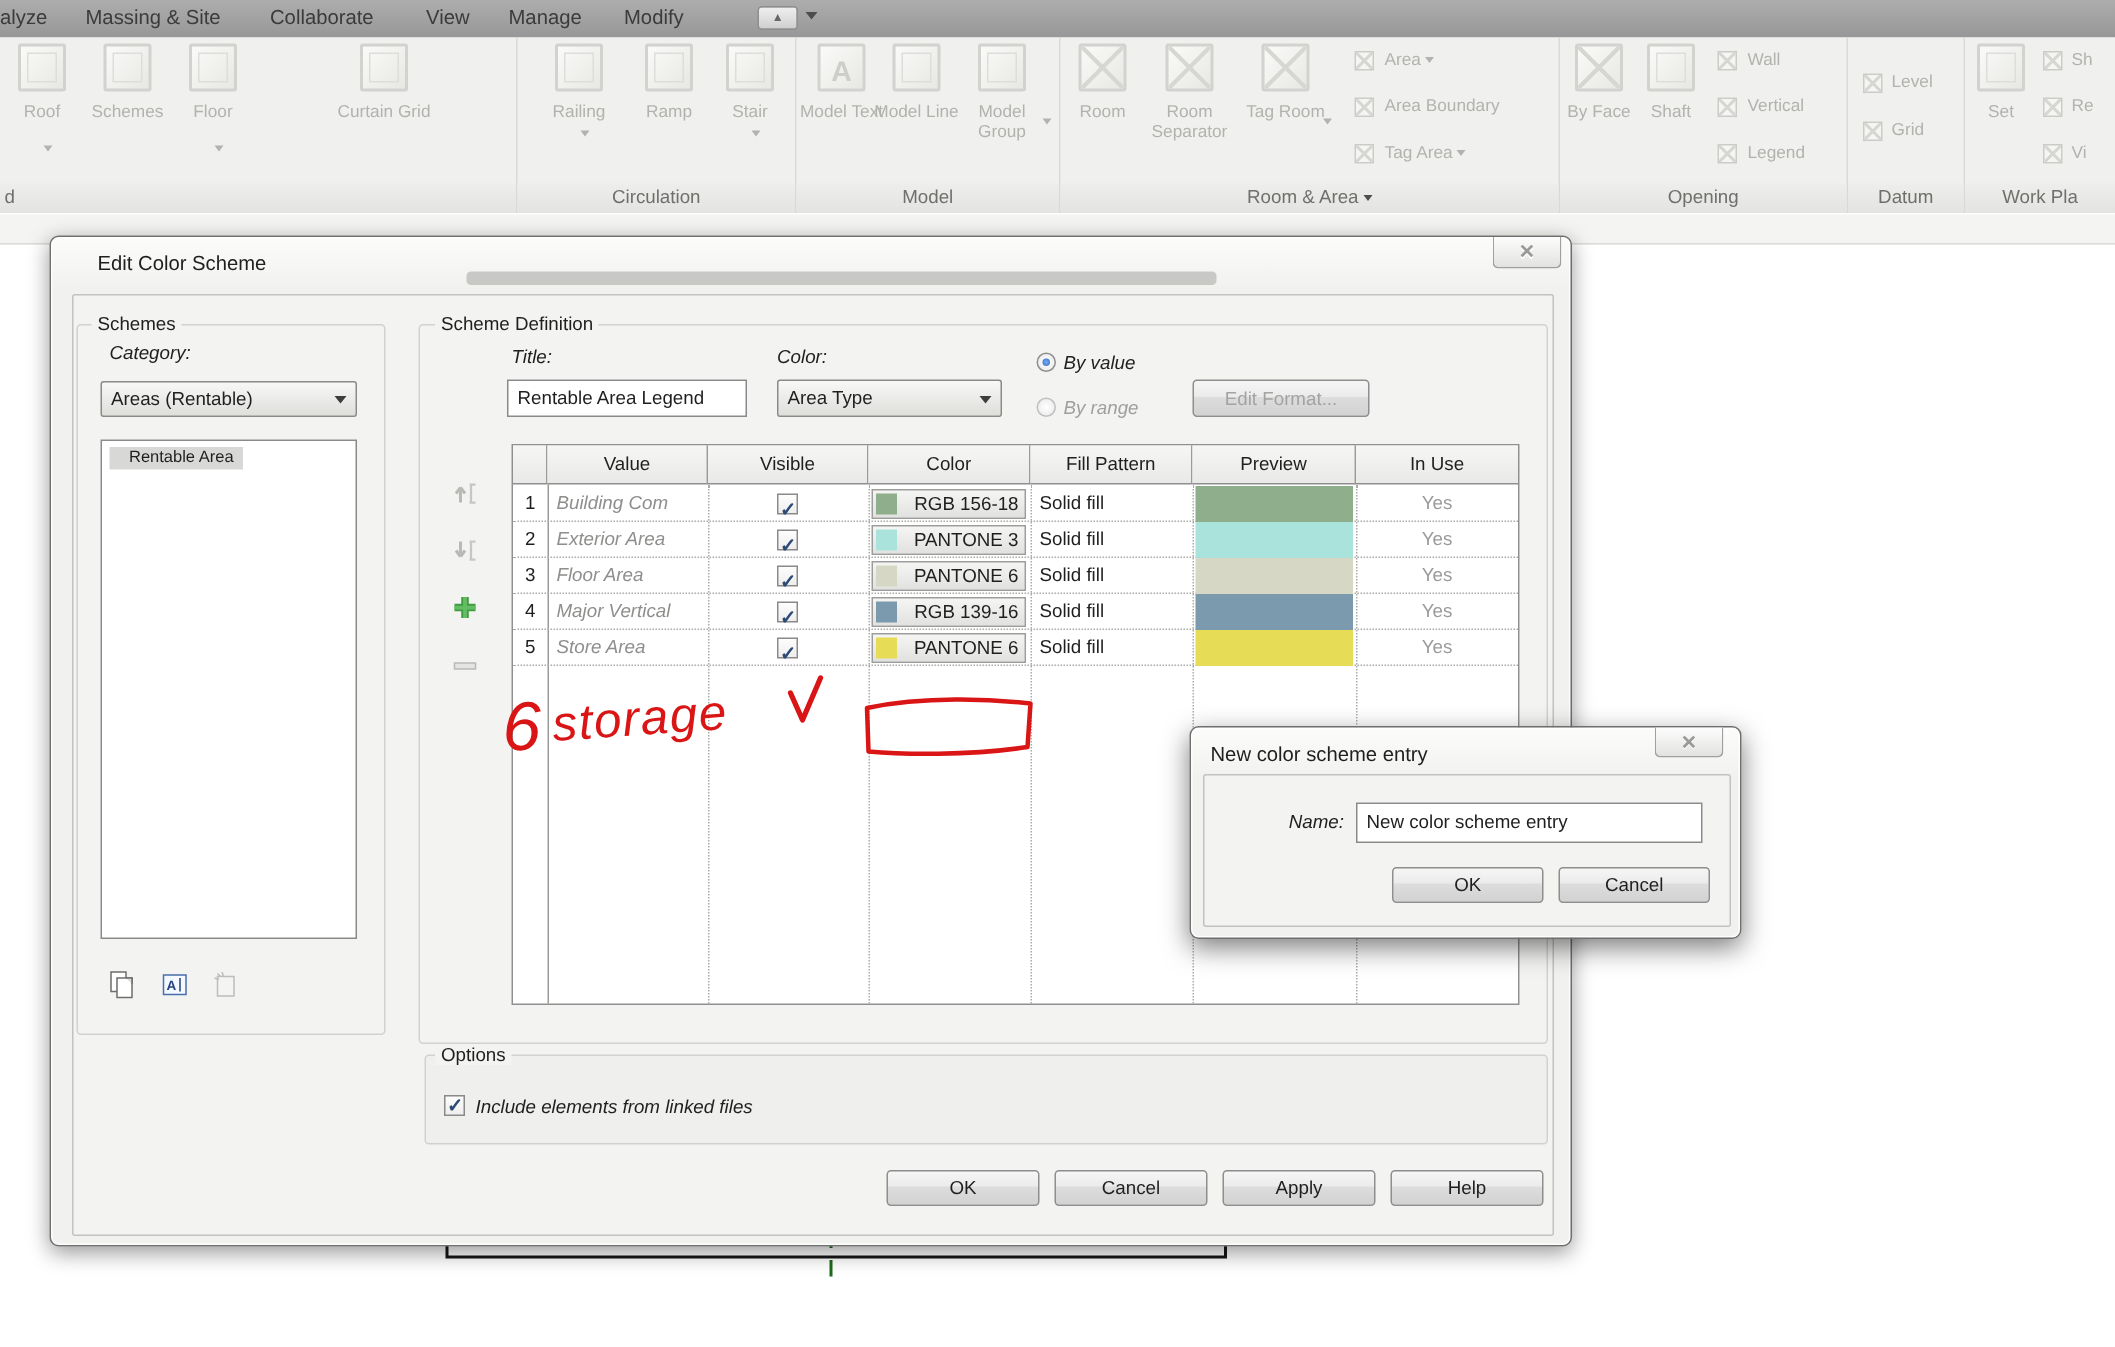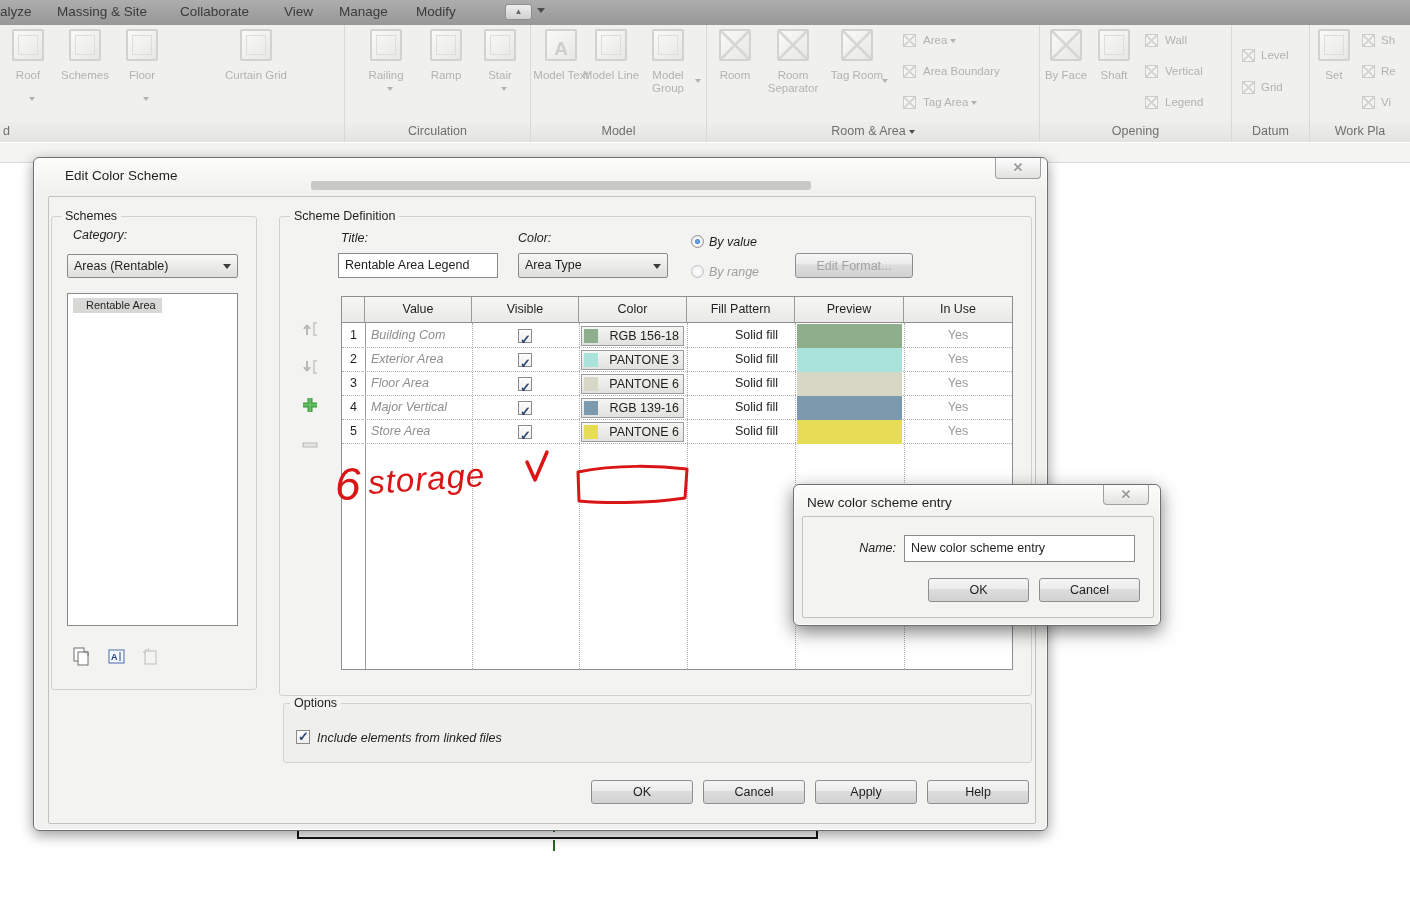--- a/index.html
+++ b/index.html
@@ -63,21 +63,21 @@
 
   
   #def-table { border:1px solid #8f8f8f; background:#fff; }
   .th { position:absolute; top:0; height:26px; background:linear-gradient(#f6f6f4,#e9e9e7); border-right:1px solid #9b9b99; border-bottom:1px solid #8f8f8f; font-size:12.5px; color:#1f1f1f; text-align:center; line-height:25px; }
   .vline { position:absolute; top:26px; bottom:0; border-left:1px dotted #ababa9; }
   #numline { position:absolute; left:23px; top:26px; bottom:0; border-left:1px solid #9b9b99; }
   .tr { position:absolute; left:0; width:100%; height:24px; border-bottom:1px dotted #ababa9; }
   .td { position:absolute; top:0; height:24px; font-size:12.5px; line-height:23px; }
   .numcell { color:#1f1f1f; text-align:center; }
   .valcell { color:#8e8e8c; padding-left:6px;font-style:italic; }
-  .fillcell { color:#1f1f1f; padding-left:6px;margin-left:42px; }
+  .fillcell { color:#1f1f1f; padding-left:6px; }
   .usecell { color:#9b9b99; text-align:center; }
   .color-btn { position:absolute; left:2px; right:3px; top:2px; height:20px; background:linear-gradient(#f5f5f3,#e1e1df); border:1px solid #9c9c9a; font-size:12.5px; color:#1f1f1f; text-align:right; padding-right:4px; line-height:18px; }
   .swatch { position:absolute; left:2px; top:2px; width:14px; height:14px; }
   .preview-band { position:absolute; inset:0 2px 0 2px; }
 
   
   .mini { position:absolute; width:18px; height:18px; }
 
   svg text { font-family:"Liberation Sans",sans-serif; }
 </style>

